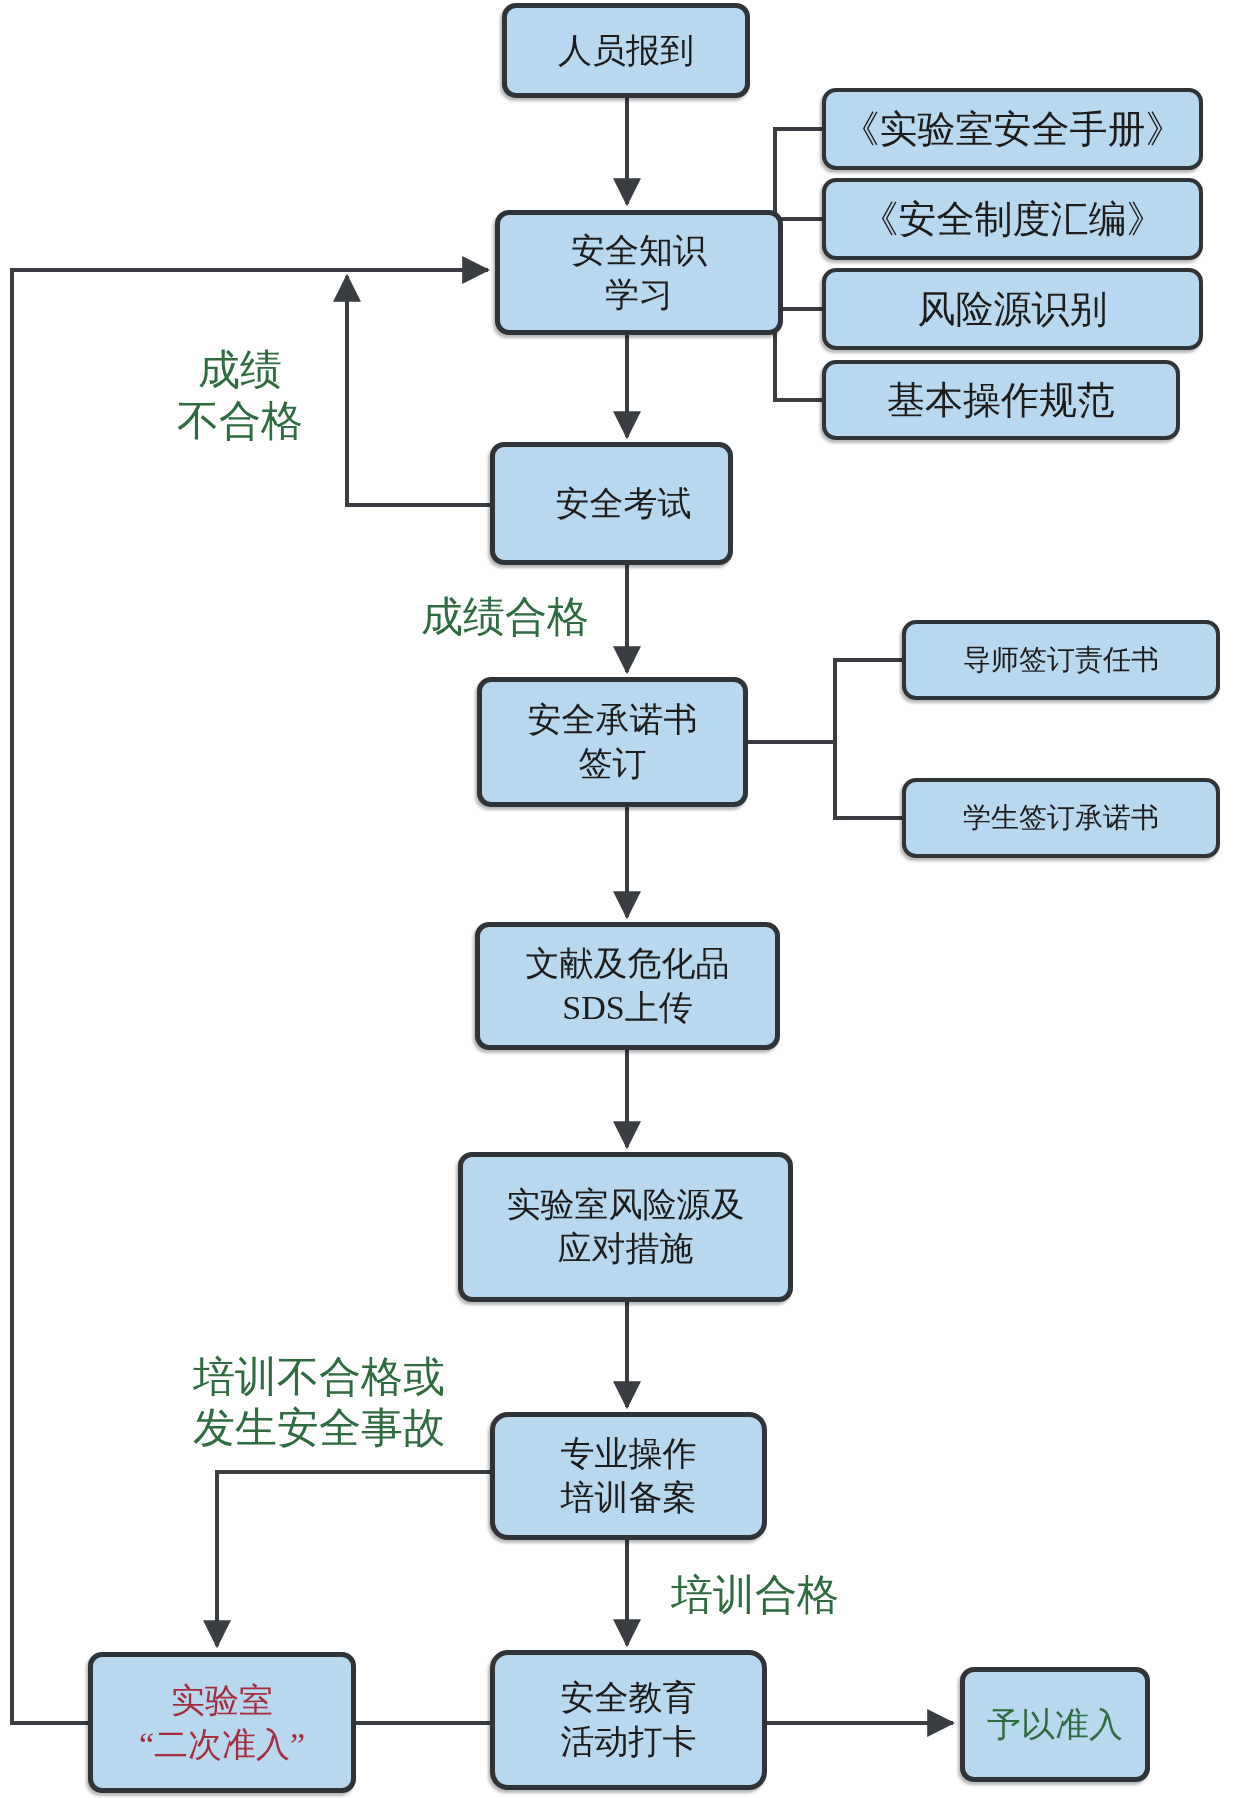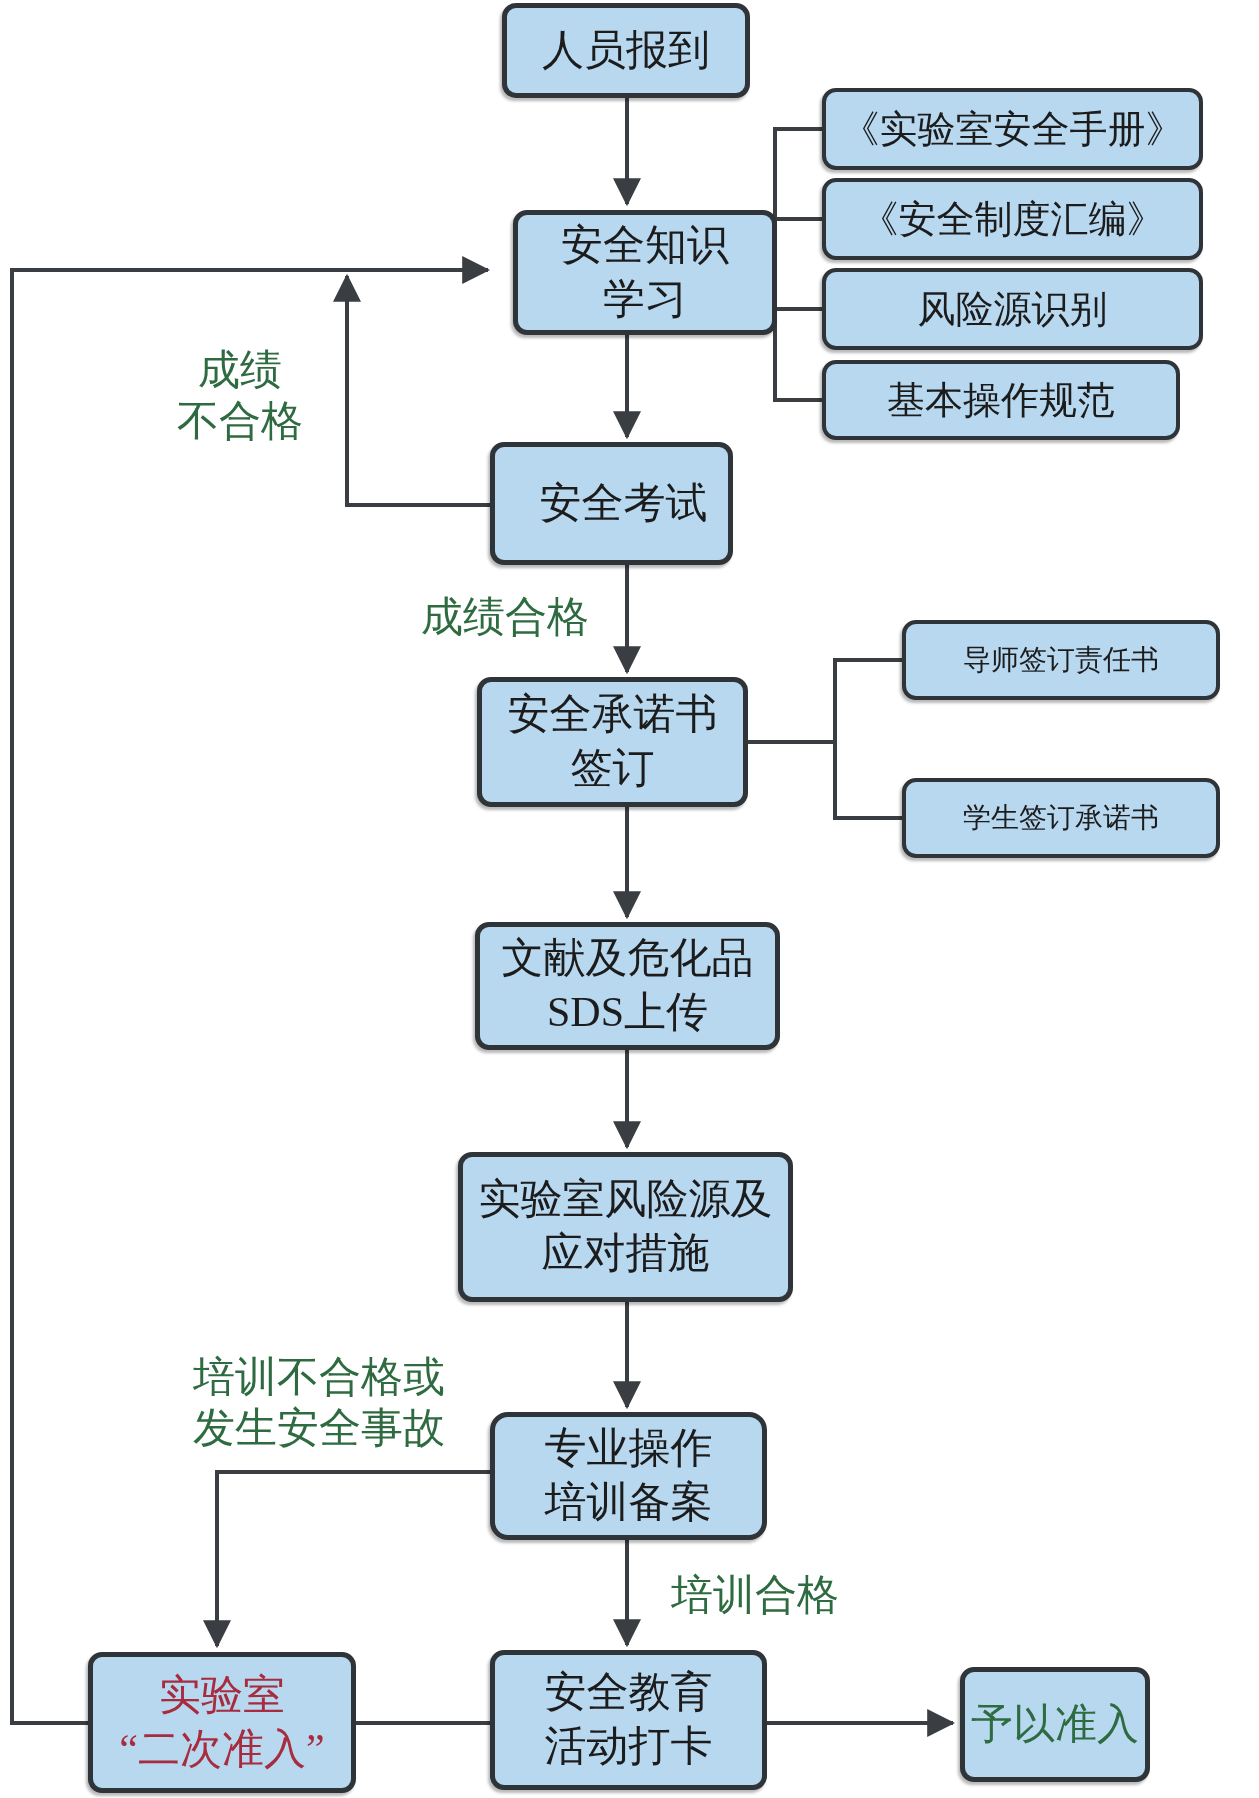--- a/index.html
+++ b/index.html
@@ -12,21 +12,21 @@
   }
   #wires{position:absolute;left:0;top:0;width:1259px;height:1798px;}
   .node{
     position:absolute;
     box-sizing:border-box;
     background:#b8d8f0;
     border:5px solid #2f3438;
     border-radius:14px;
     display:flex;align-items:center;justify-content:center;
     text-align:center;
-    font-size:42px;
+    font-size:34px;
     line-height:1.28;
     color:#1c1c1c;
     white-space:pre-line;
     box-shadow:-2px 3px 3px rgba(0,0,0,0.28);
   }
   .node.side{font-size:38px;border-width:4px;}
   .node.agree{font-size:28px;border-width:4px;}
   .node.red{color:#a62c3e;}
   .node.green{color:#2e6b40;}
   .edge-label{
@@ -62,38 +62,38 @@
       <polyline points="490,1472 217,1472 217,1644" marker-end="url(#arrow)"></polyline>
       <polyline points="490,1723 332,1723" marker-end="url(#arrow)"></polyline>
       <polyline points="767,1723 951,1723" marker-end="url(#arrow)"></polyline>
       <path d="M755,272 H775 M775,129 V400 M775,129 H822 M775,219 H822 M775,309 H822 M775,400 H822"></path>
       <path d="M748,742 H835 M835,660 V818 M835,660 H902 M835,818 H902"></path>
     </g>
   </svg>
 
   <div class="node" style="left:502px;top:3px;width:248px;height:95px;">人员报到</div>
 
-  <div class="node" style="left:513px;top:210px;width:264px;height:125px;">安全知识
+  <div class="node" style="left:495px;top:210px;width:288px;height:125px;">安全知识
 学习</div>
 
   <div class="node" style="left:490px;top:442px;width:243px;height:123px;padding-left:24px;">安全考试</div>
 
   <div class="node" style="left:477px;top:677px;width:271px;height:130px;">安全承诺书
 签订</div>
 
   <div class="node" style="left:458px;top:1152px;width:335px;height:150px;">实验室风险源及
 应对措施</div>
 
   <div class="node" style="left:475px;top:922px;width:305px;height:128px;">文献及危化品
 SDS上传</div>
 
   <div class="node" style="left:490px;top:1412px;width:277px;height:128px;border-radius:18px;">专业操作
 培训备案</div>
 
-  <div class="node" style="left:490px;top:1650px;width:277px;height:140px;">安全教育
+  <div class="node" style="left:490px;top:1650px;width:277px;height:140px;border-radius:18px;">安全教育
 活动打卡</div>
 
   <div class="node red" style="left:88px;top:1652px;width:268px;height:141px;">实验室
 “二次准入”</div>
 
   <div class="node green" style="left:960px;top:1667px;width:190px;height:115px;">予以准入</div>
 
   <div class="node side" style="left:822px;top:88px;width:381px;height:82px;">《实验室安全手册》</div>
 
   <div class="node side" style="left:822px;top:178px;width:381px;height:82px;">《安全制度汇编》</div>

